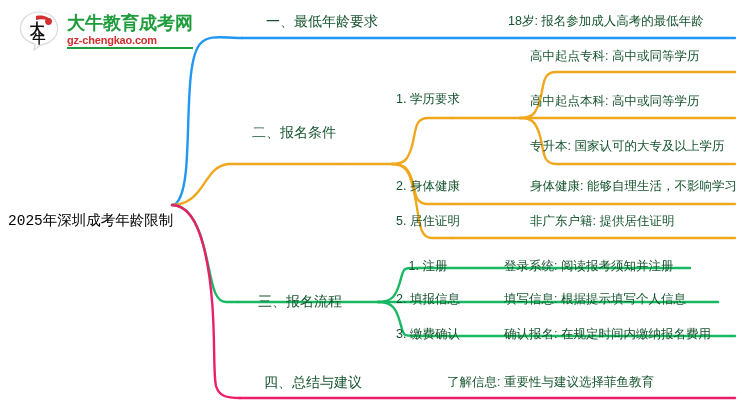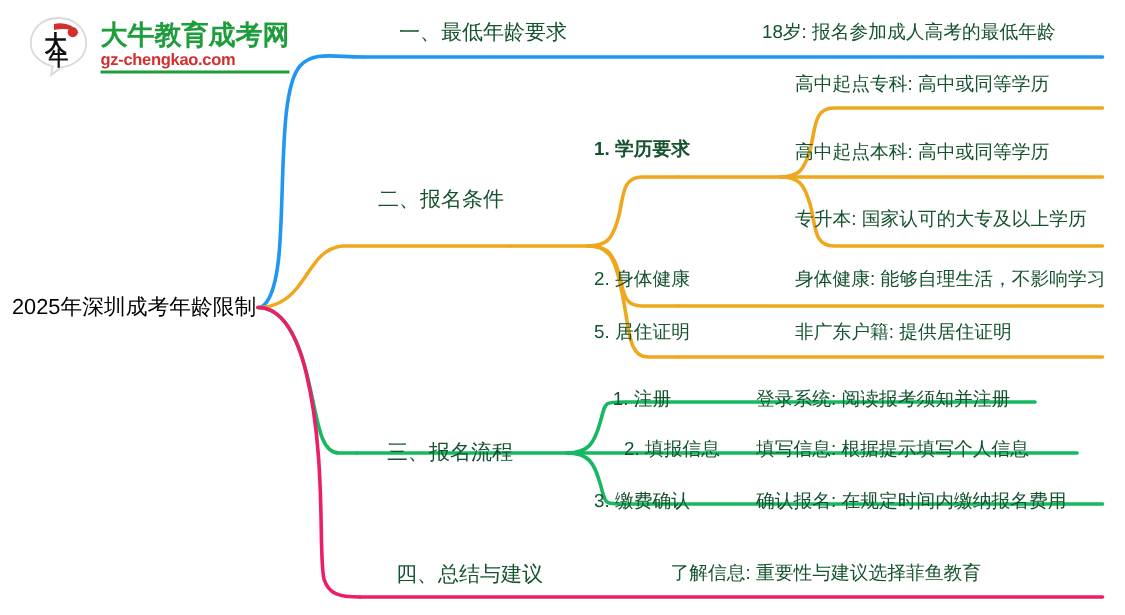--- a/index.html
+++ b/index.html
@@ -148,44 +148,44 @@
         <text x="21" y="33" font-family="DejaVu Sans, sans-serif" font-size="13" font-weight="bold" fill="#111111" text-anchor="middle">牛</text>
       </svg>
     </div>
     <div class="logo-text-block">
       <div class="logo-cn">大牛教育成考网</div>
       <div class="logo-en">gz-chengkao.com</div>
       <div class="logo-en-underline"></div>
     </div>
   </div>
 
-  <div class="node root leftmid" style="left:8px; top:206px;">2025年深圳成考年龄限制</div>
+  <div class="node root leftmid" style="left:8px; top:222px;font-family:Liberation Mono, monospace;">2025年深圳成考年龄限制</div>
 
   <div class="node lvl1 center" style="left:322px; top:22px;">一、最低年龄要求</div>
   <div class="node leaf leftmid" style="left:508px; top:22px;">18岁: 报名参加成人高考的最低年龄</div>
 
   <div class="node lvl1 center" style="left:294px; top:133px;">二、报名条件</div>
 
-  <div class="node lvl2 center" style="left:428px; top:100px;font-weight:bold;">1. 学历要求</div>
+  <div class="node lvl2 center" style="left:428px; top:100px;">1. 学历要求</div>
   <div class="node leaf leftmid" style="left:530px; top:57px;">高中起点专科: 高中或同等学历</div>
   <div class="node leaf leftmid" style="left:530px; top:147px;">专升本: 国家认可的大专及以上学历</div>
   <div class="node leaf leftmid" style="left:530px; top:102px;">高中起点本科: 高中或同等学历</div>
 
   <div class="node lvl2 center" style="left:428px; top:187px;">2. 身体健康</div>
   <div class="node leaf leftmid" style="left:530px; top:187px;">身体健康: 能够自理生活，不影响学习</div>
 
   <div class="node lvl2 center" style="left:428px; top:222px;">5. 居住证明</div>
   <div class="node leaf leftmid" style="left:530px; top:222px;">非广东户籍: 提供居住证明</div>
 
   <div class="node lvl1 center" style="left:300px; top:302px;">三、报名流程</div>
 
   <div class="node lvl2 center" style="left:428px; top:267px;">1. 注册</div>
   <div class="node leaf leftmid" style="left:504px; top:267px;">登录系统: 阅读报考须知并注册</div>
 
-  <div class="node lvl2 center" style="left:448px; top:300px;">2. 填报信息</div>
+  <div class="node lvl2 center" style="left:428px; top:300px;">2. 填报信息</div>
   <div class="node leaf leftmid" style="left:504px; top:300px;">填写信息: 根据提示填写个人信息</div>
 
   <div class="node lvl2 center" style="left:428px; top:335px;">3. 缴费确认</div>
   <div class="node leaf leftmid" style="left:504px; top:335px;">确认报名: 在规定时间内缴纳报名费用</div>
 
   <div class="node lvl1 center" style="left:313px; top:383px;">四、总结与建议</div>
   <div class="node leaf leftmid" style="left:447px; top:383px;">了解信息: 重要性与建议选择菲鱼教育</div>
 
 </div>
 

